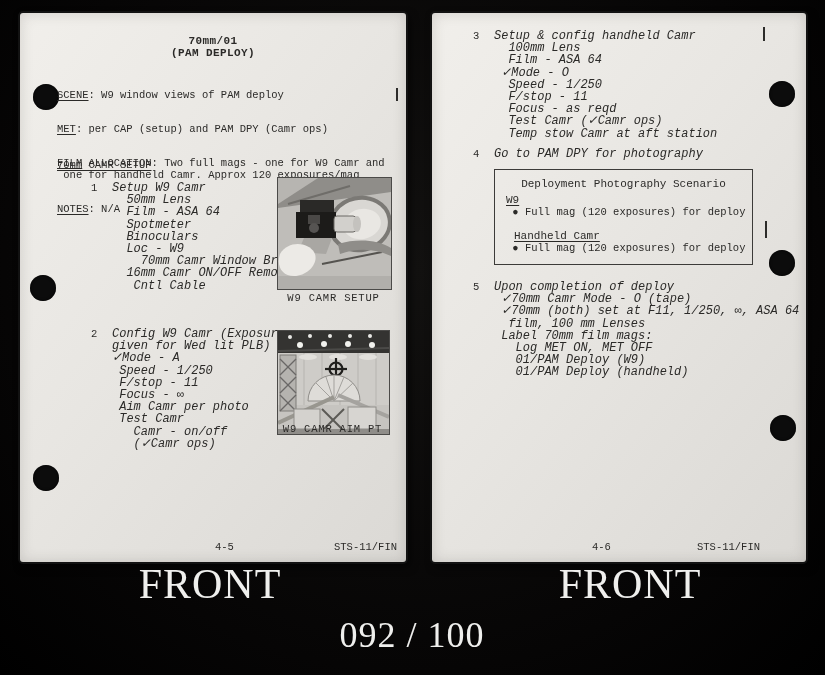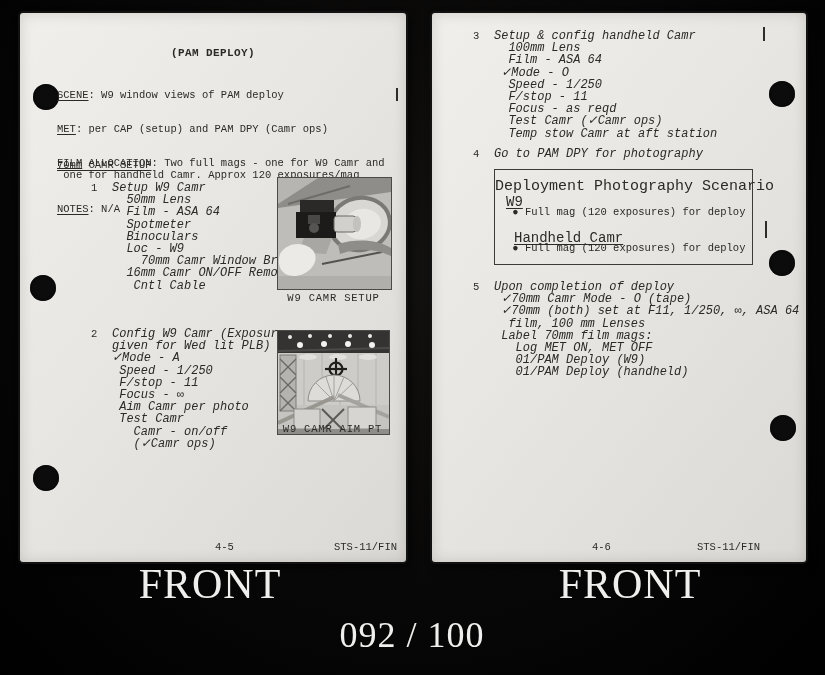--- a/index.html
+++ b/index.html
@@ -23,39 +23,40 @@
   .meta { position:absolute; left:37px; top:54px; font-size:10.5px; line-height:11.4px; white-space:pre; }
   .ul { text-decoration:underline; text-underline-offset:2px; }
   .section-hdr { position:absolute; left:37px; top:146px; font-size:10.5px; text-decoration:underline; text-underline-offset:2px; white-space:pre; }
   .step { position:absolute; }
   .step-num { position:absolute; left:0; top:0; font-size:10.5px; line-height:12.2px; }
   .step-text { margin-left:21px; }
   .photo { position:absolute; border:1px solid #4b4a48; background:#bfbdb9; overflow:hidden; }
   .photo svg { display:block; }
   .caption { position:absolute; text-align:center; font-size:10.5px; letter-spacing:0.8px; white-space:pre; }
   .scenario-box { position:absolute; border:1.5px solid #3c3b39; }
-  .box-title { position:absolute; top:8px; left:0; width:100%; text-align:center; font-size:15px; white-space:pre; }
-  .box-label { position:absolute; font-size:14px; text-decoration:underline; text-underline-offset:2px; white-space:pre;text-align:center; }
+  .box-title { position:absolute; top:8px; left:0; width:100%; text-align:center; font-size:11px; white-space:pre; }
+  .box-label { position:absolute; font-size:11px; text-decoration:underline; text-underline-offset:2px; white-space:pre;text-align:center; }
   .box-item { position:absolute; font-size:10.5px; white-space:pre; }
   .footer-num, .footer-doc { position:absolute; top:528px; font-size:10.5px; white-space:pre; }
   .rev-bar { position:absolute; width:2px; background:#2d2c2a; }
   .big-label { position:absolute; color:#efefed; font-family:"Liberation Serif", serif; text-align:center; letter-spacing:1px; }
   .front-back { top:560px; font-size:42px;text-align:center; }
   .counter { top:614px; font-size:36px; }
 </style>
 </head>
 <body>
 
 <div class="stage">
 
   <div class="page front">
     <div class="hole" style="left:13px; top:71px;"></div>
     <div class="hole" style="left:10px; top:262px;"></div>
     <div class="hole" style="left:13px; top:452px;"></div>
 
+    <div class="title-line" style="top:22px;">70mm/01</div>
     <div class="title-line" style="top:34px;">(PAM DEPLOY)</div>
 
     <div class="meta">
       <div><span class="ul">SCENE</span><span>: W9 window views of PAM deploy</span></div>
       <div><span class="ul">MET</span><span>: per CAP (setup) and PAM DPY (Camr ops)</span></div>
       <div><span class="ul">FILM</span><span> ALLOCATION: Two full mags - one for W9 Camr and
  one for handheld Camr. Approx 120 exposures/mag</span></div>
       <div><span class="ul">NOTES</span><span>: N/A</span></div>
     </div>
 

